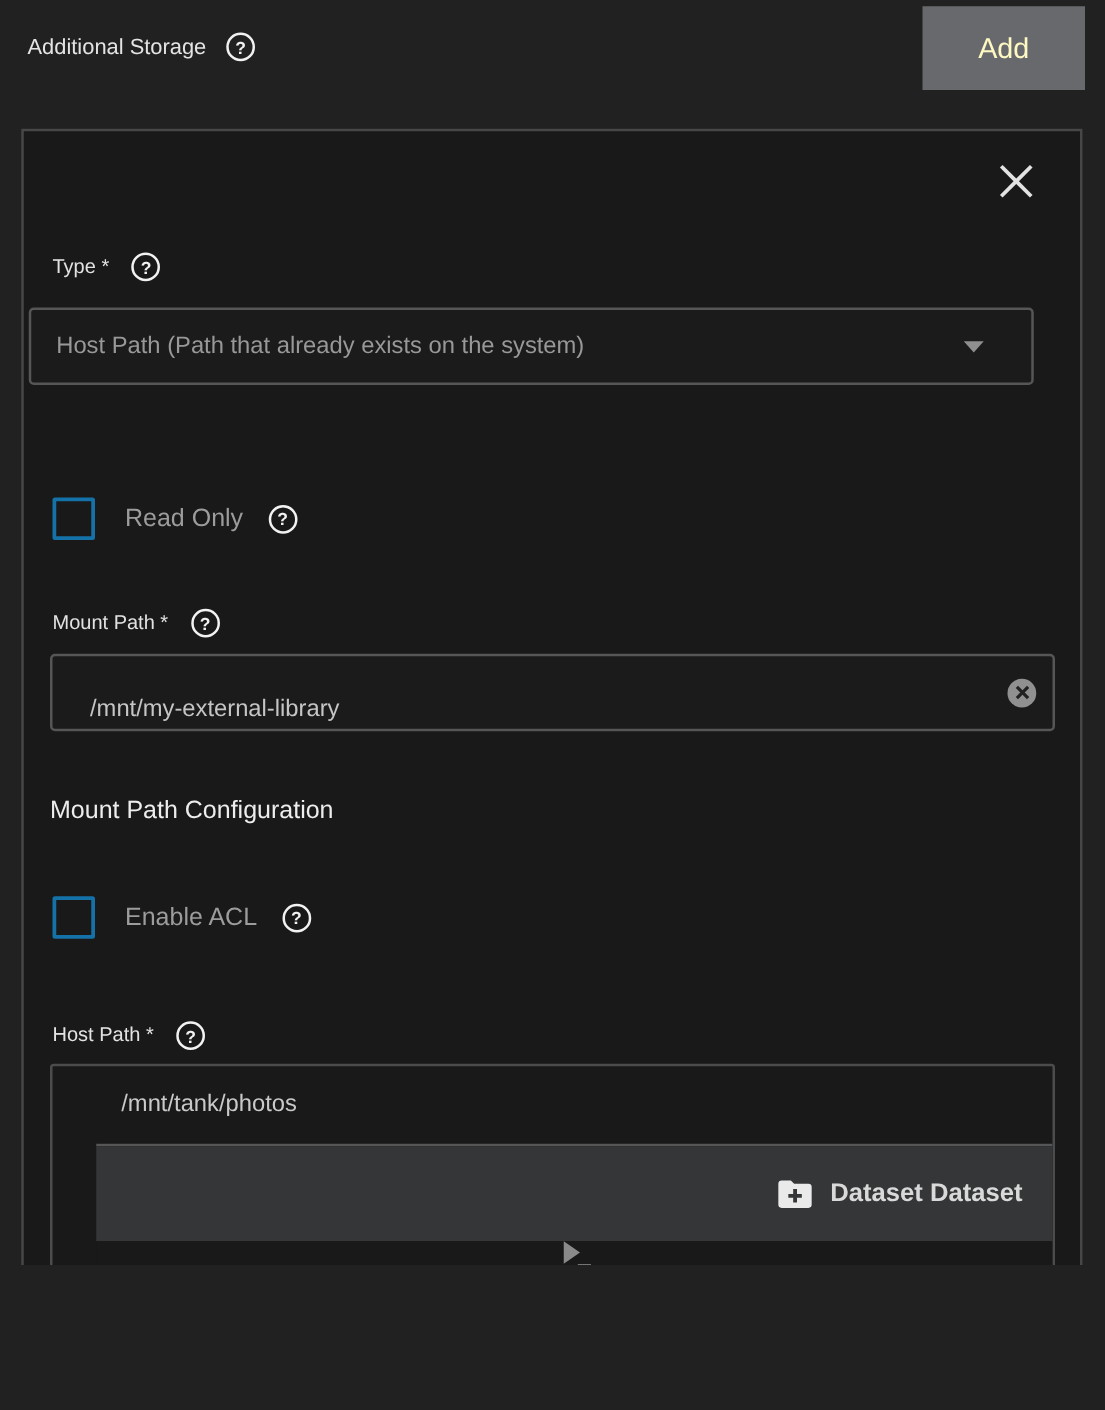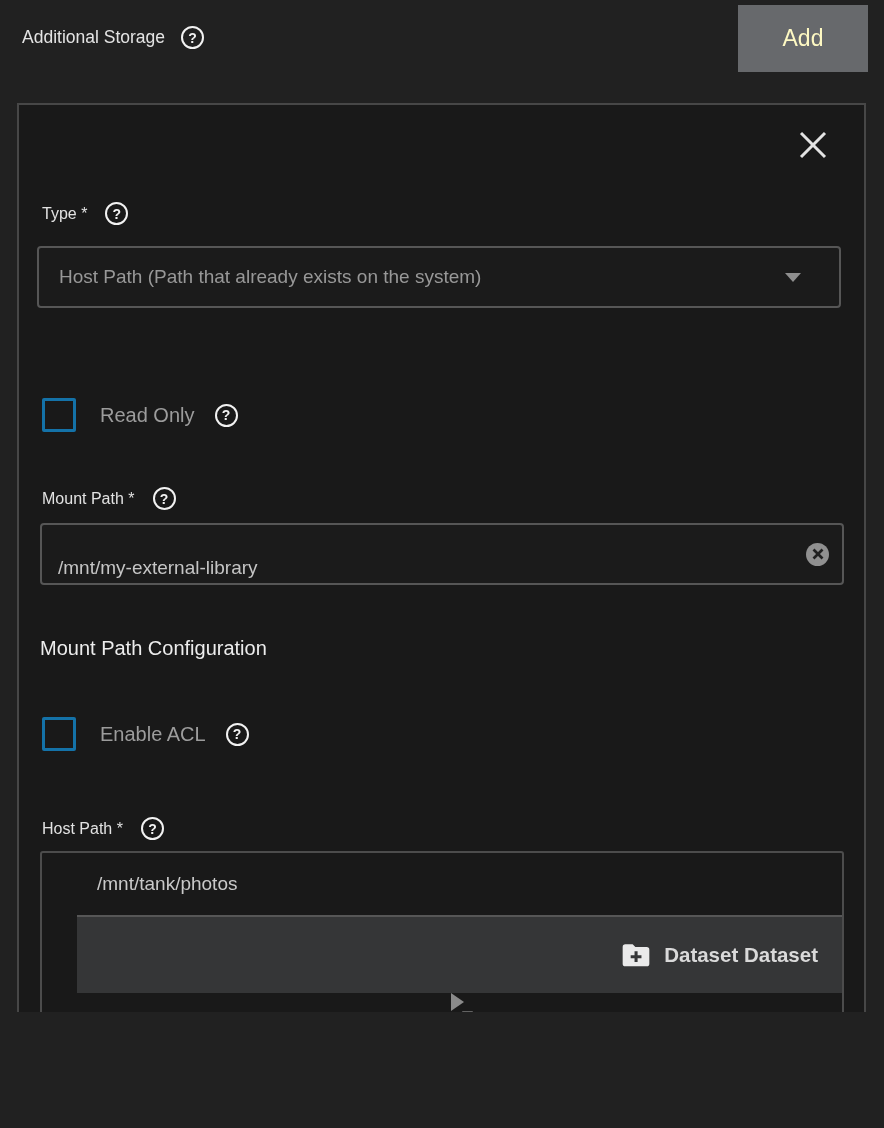--- a/index.html
+++ b/index.html
@@ -23,40 +23,40 @@
   .panel { position:absolute; left:17px; top:103px; width:849px; height:1004px;
            background:#191919; border:2px solid #474747; }
 
   .close-btn { position:absolute; left:772px; top:18px; width:44px; height:44px;
                background:transparent; border:none; display:flex; align-items:center;
                justify-content:center; cursor:pointer; }
 
   .field-label-row { position:absolute; display:flex; align-items:center; gap:18px; }
   .field-label { font-size:16px; color:#e2e2e2; }
 
-  .select-box { position:absolute; left:18px; top:141px; width:804px; height:62px;
+  .select-box { position:absolute; left:4px; top:141px; width:804px; height:62px;
                 border:2px solid #565656; border-radius:4px; display:flex; align-items:center;
                 padding:0 50px 0 20px; cursor:pointer; background:#1b1b1b; }
   .select-value { font-size:19px; color:#989898; white-space:nowrap; overflow:hidden; }
   .caret-down { position:absolute; right:38px; top:50%; margin-top:-4px;
                 width:0; height:0; border-left:8px solid transparent;
                 border-right:8px solid transparent; border-top:9px solid #8f8f8f; }
 
   .checkbox-row { position:absolute; display:flex; align-items:center;margin-top:24px; }
   .checkbox { width:34px; height:34px; border:3px solid #1472a8; border-radius:2px;
               background:transparent; cursor:pointer; flex:0 0 auto; }
   .checkbox-label { font-size:20px; color:#9c9c9c; margin-left:24px; }
   .checkbox-row .help-icon { margin-left:20px; }
 
   .text-input-wrap { position:absolute; left:21px; width:804px; height:62px;
                      border:2px solid #565656; border-radius:4px; background:#1b1b1b;
                      display:flex; align-items:center; }
   .text-input { flex:1; height:100%; background:transparent; border:none; outline:none;
                 font-family:"Liberation Sans", sans-serif; font-size:19px; color:#c5c5c5;
-                padding:0 16px;margin-top:28px; }
+                padding:0 30px;margin-top:28px; }
   .clear-btn { width:23px; height:23px; border:none; border-radius:50%; background:#909090;
                margin-right:13px; display:flex; align-items:center; justify-content:center;
                cursor:pointer; flex:0 0 auto; }
 
   .section-heading { position:absolute; left:21px; top:532px; font-size:20px; color:#ededed; }
 
   
   .explorer { position:absolute; left:21px; top:746px; width:804px;
               border:2px solid #4c4c4c; border-radius:3px; overflow:hidden;padding-left:35px; }
   .explorer-input-row { height:64px; border-bottom:2px solid #565656; display:flex; align-items:center; }

